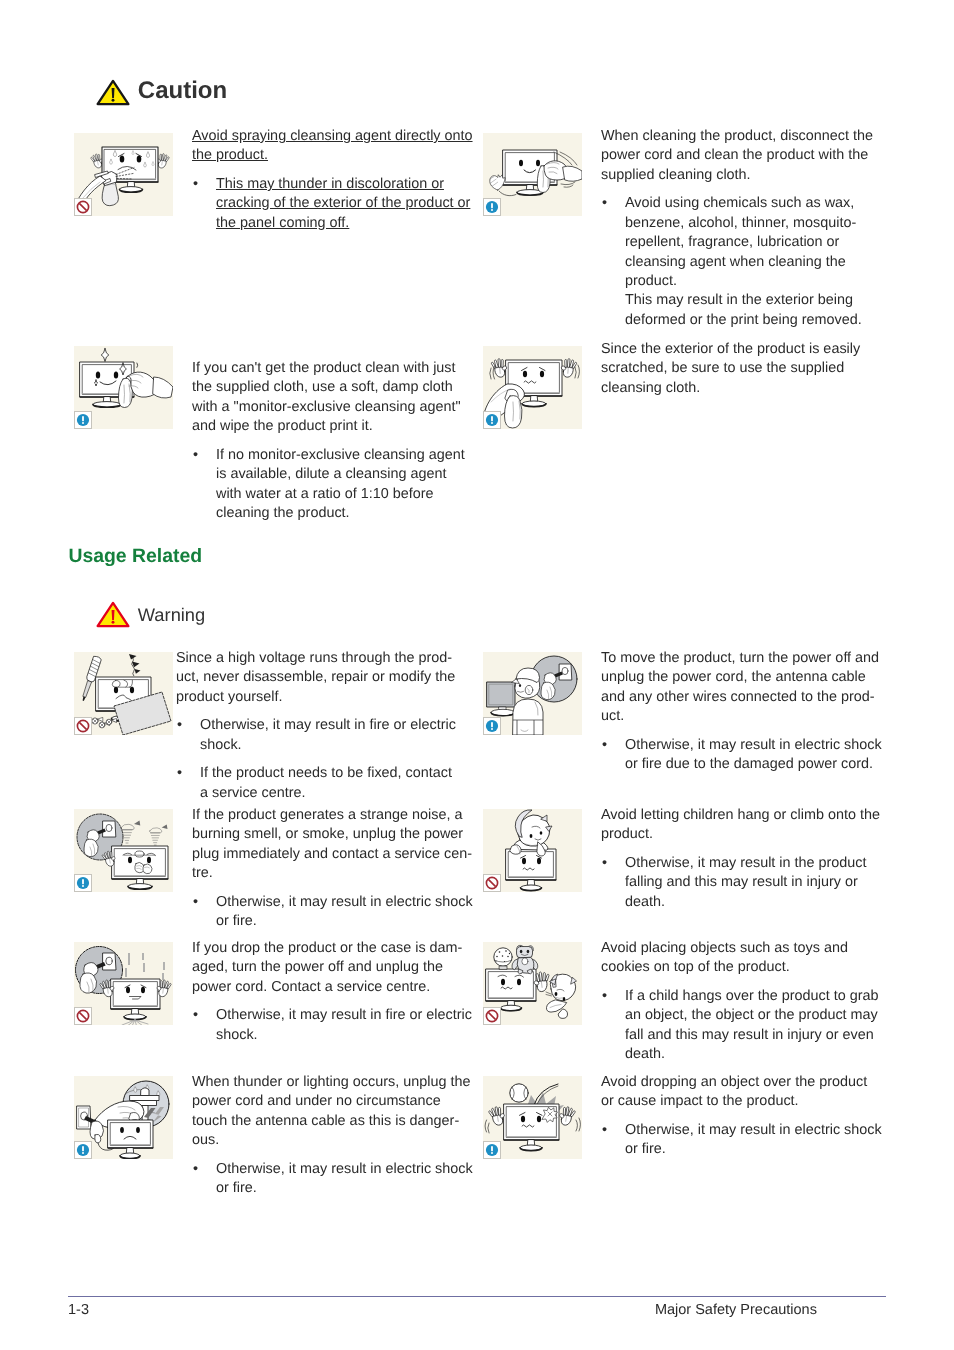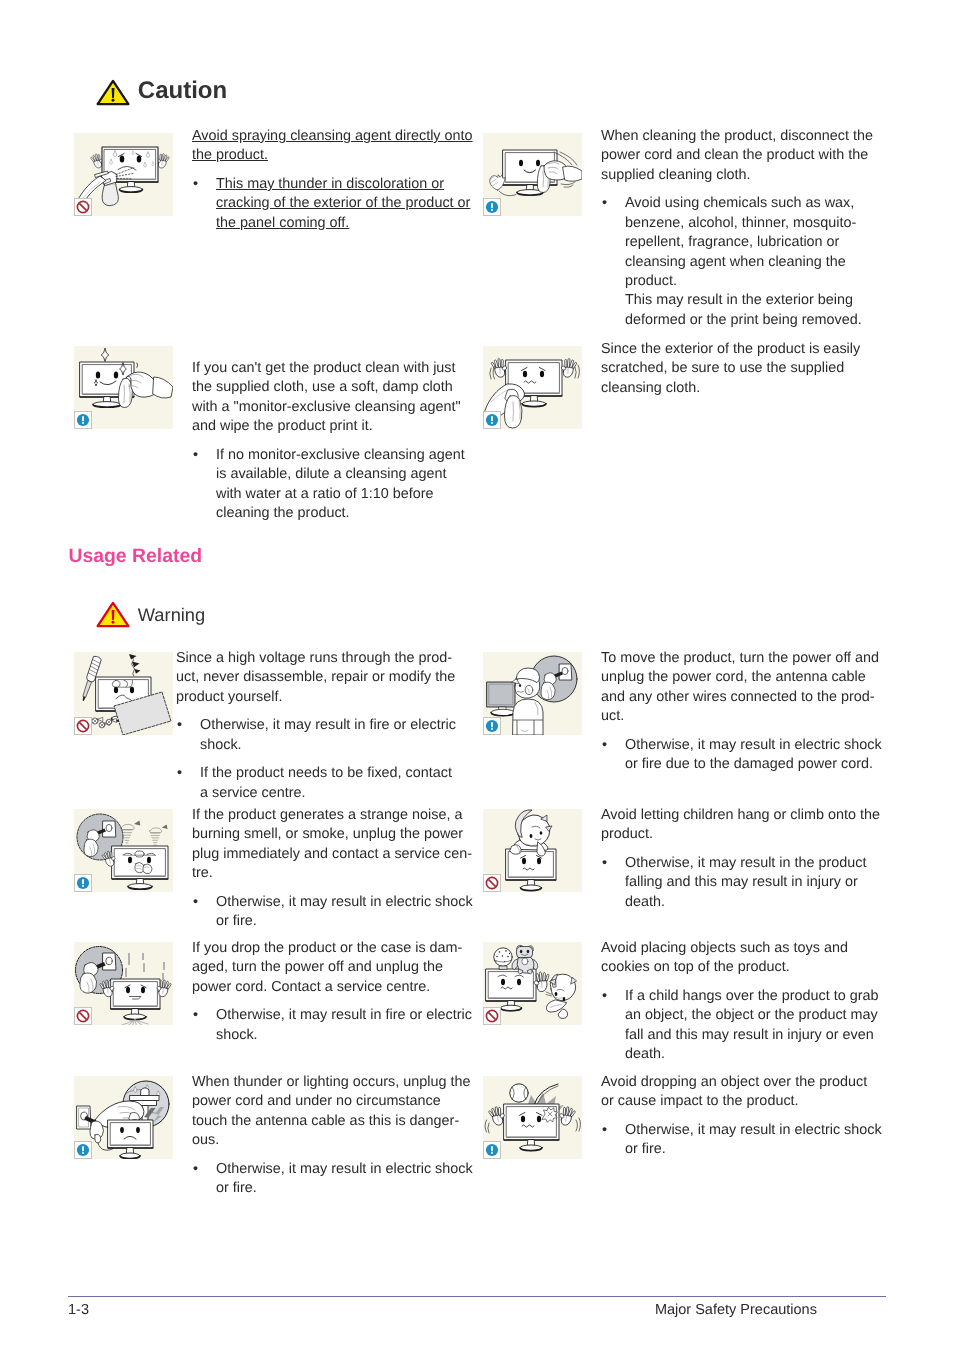--- a/index.html
+++ b/index.html
@@ -8,21 +8,21 @@
        font-family:"Liberation Sans",sans-serif;color:#2b2b2b;
        -webkit-font-smoothing:antialiased;text-rendering:geometricPrecision;}
   .page{position:relative;width:954px;height:1350px;overflow:hidden;background:#fff;}
 
   .notice{position:absolute;display:flex;align-items:flex-end;}
   .notice .tri{display:block;line-height:0;}
   .notice .lbl{margin-left:8px;color:#333333;line-height:1;position:relative;top:-3px;}
   .notice.caution .lbl{font-weight:bold;font-size:24px;}
   .notice.warning .lbl{font-weight:normal;font-size:18.3px;}
 
-  .sec-head{position:absolute;font-size:19.4px;font-weight:bold;color:#ec4899;line-height:1;}
+  .sec-head{position:absolute;font-size:19.4px;font-weight:bold;color:#15803d;line-height:1;}
 
   .fig{position:absolute;background:#f7f4e8;}
   .fig > svg{position:absolute;left:0;top:0;display:block;}
   .badge{position:absolute;left:0;bottom:0;width:18px;height:18px;background:#ffffff;
          border:1px solid #c6c4bd;box-sizing:border-box;display:flex;align-items:center;justify-content:center;}
   .badge svg{display:block;}
 
   .txt{position:absolute;font-size:14.4px;color:#2b2b2b;}
   .txt .ln{display:block;line-height:19.4px;white-space:nowrap;}
   .lead{margin:0;}

